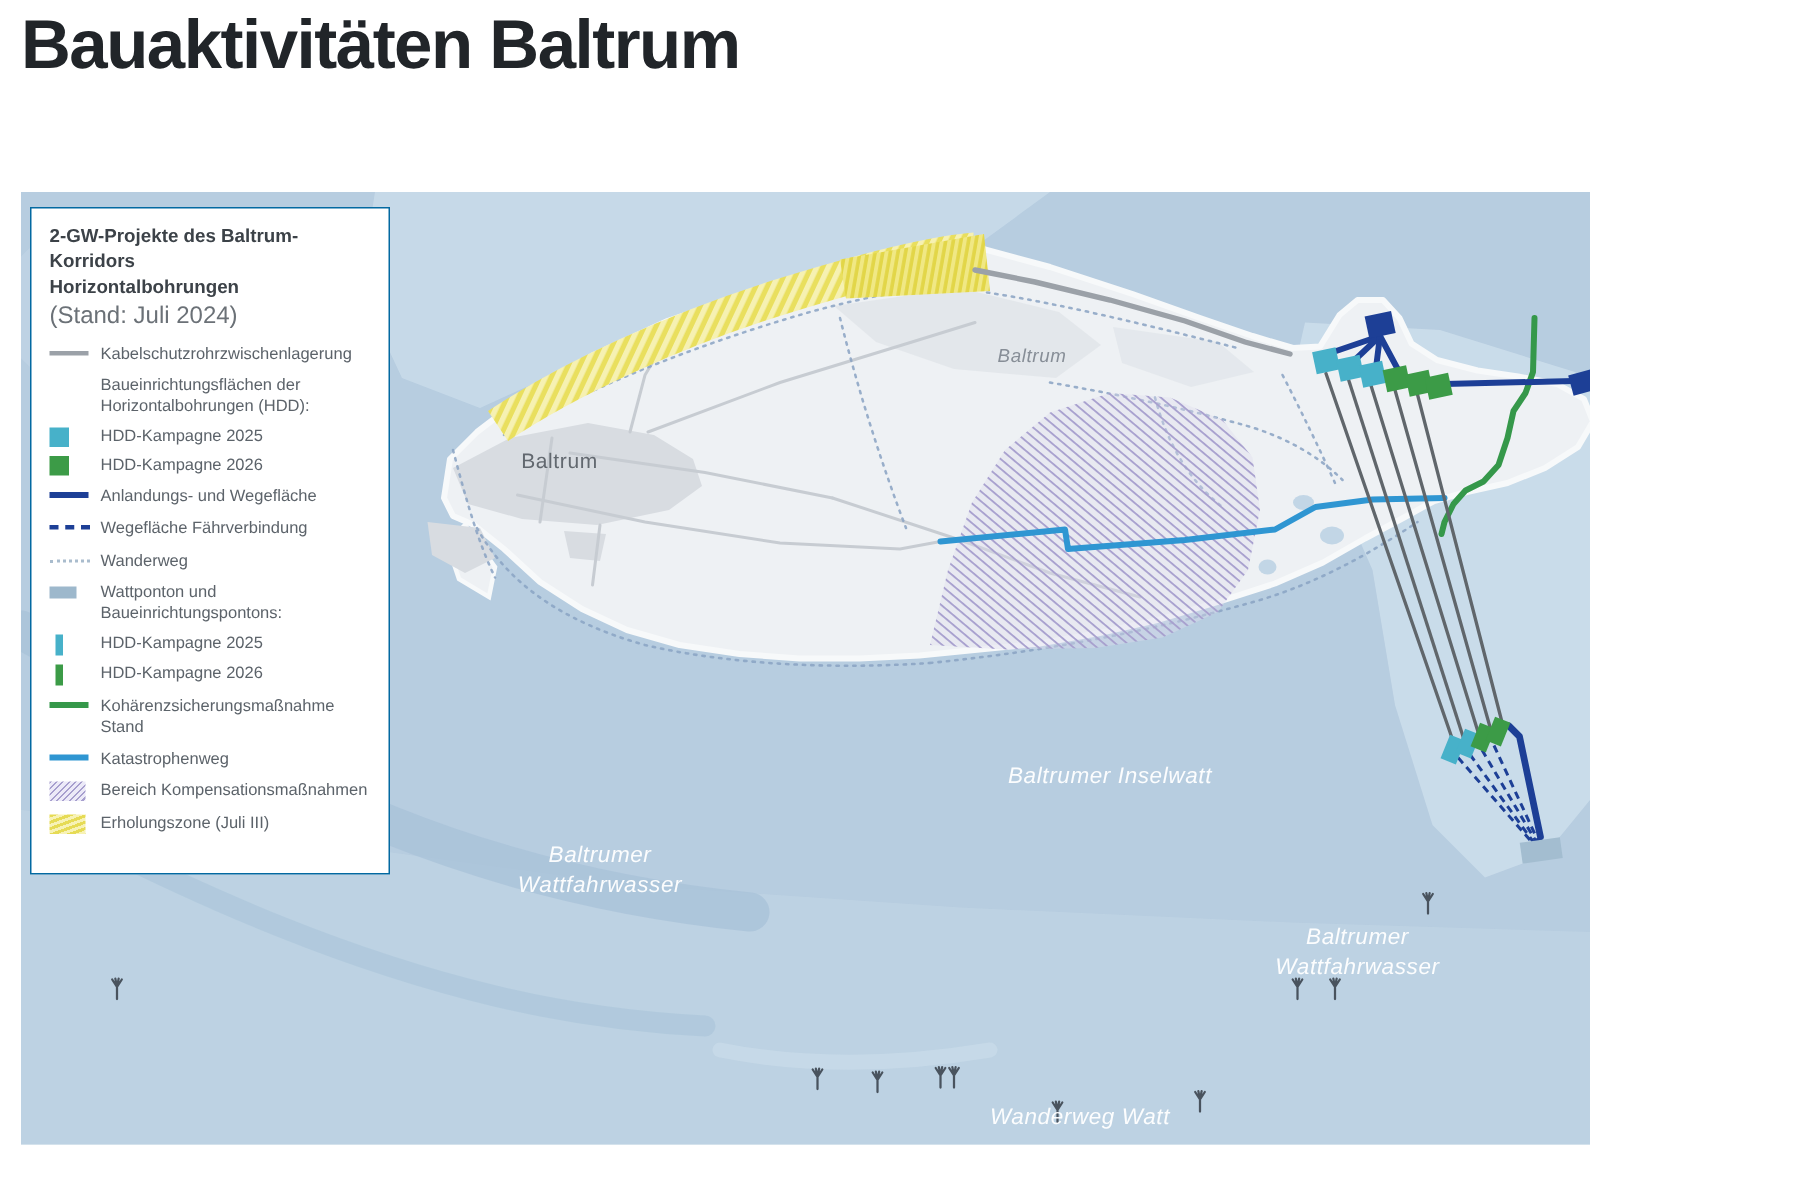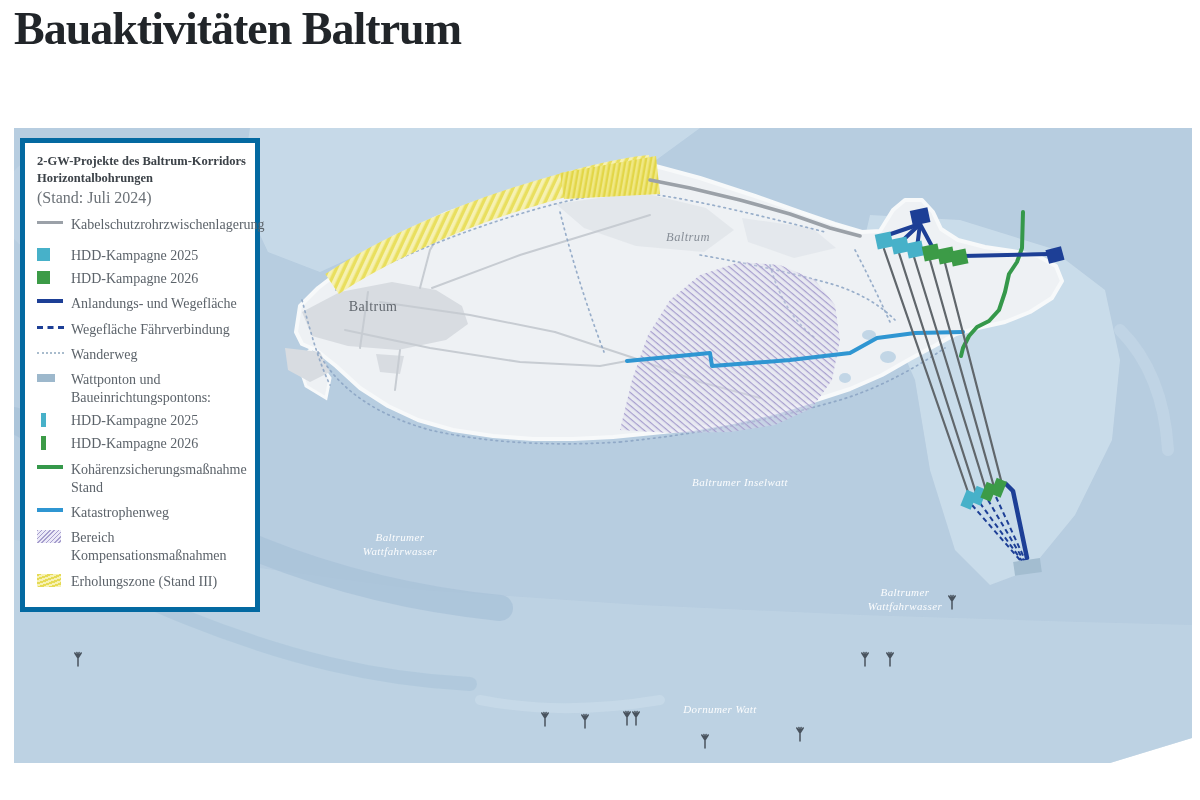--- a/index.html
+++ b/index.html
@@ -1,32 +1,32 @@
 <!DOCTYPE html>
 <html><head>
 <meta charset="utf-8">
 <style>
   html,body{margin:0;padding:0;background:#fff;font-family:"Liberation Sans",sans-serif;}
-  #stage{position:relative;width:1200px;height:800px;background:#fff;overflow:hidden;font-family:Liberation Serif, serif;}
+  #stage{position:relative;width:1060px;height:800px;background:#fff;overflow:hidden;}
   h1#page-title{position:absolute;left:14px;top:2px;margin:0;font-size:46px;font-weight:bold;
     letter-spacing:-1px;color:#212529;}
   #map-wrap{position:absolute;left:14px;top:128px;width:1178px;height:636px;}
   #map-svg{position:absolute;left:0;top:0;}
   
   .map-label{position:absolute;transform:translate(-50%,-50%);white-space:nowrap;pointer-events:none;}
-  .lbl-water{color:rgba(255,255,255,0.95);font-style:italic;font-size:11px;letter-spacing:.4px;text-align:center;line-height:1.3;}
+  .lbl-water{color:rgba(255,255,255,0.95);font-style:italic;font-size:15px;letter-spacing:.4px;text-align:center;line-height:1.3;margin-top:36px;}
   .lbl-island{color:#62686f;font-size:14px;letter-spacing:.4px;}
   .lbl-island-it{color:#878e97;font-size:12.5px;font-style:italic;letter-spacing:.4px;}
   
   #legend{position:absolute;left:20px;top:138px;width:240px;background:#fff;
-    border:5px solid #0369a1;box-sizing:border-box;padding:10px 8px 10px 12px;z-index:5;}
+    border:1px solid #0369a1;box-sizing:border-box;padding:10px 8px 20px 12px;z-index:5;}
   #legend .lg-title{font-size:12.5px;font-weight:bold;color:#3c4248;line-height:1.35;}
   #legend .lg-date{font-size:16px;color:#6b7177;margin:2px 0 8px 0;}
   .lg-row{display:flex;align-items:flex-start;margin:6px 0;}
-  .lg-label{font-size:14px;color:#5c636a;line-height:1.3;padding-top:1px;}
+  .lg-label{font-size:11px;color:#5c636a;line-height:1.3;padding-top:1px;}
   .swc{flex:0 0 34px;display:flex;justify-content:flex-start;align-items:center;padding-top:2px;}
   .sw-line{width:26px;height:3px;background:#9ba1a8;margin-top:4px;}
   .sw-line-navy{width:26px;height:4px;background:#1d3f96;margin-top:3px;}
   .sw-line-navy-dashed{width:27px;height:0;border-top:3px dashed #1d3f96;margin-top:4px;}
   .sw-line-dotted{width:27px;height:0;border-top:2px dotted #a9bccd;margin-top:5px;}
   .sw-line-green{width:26px;height:4px;background:#35984a;margin-top:3px;}
   .sw-line-blue{width:26px;height:4px;background:#2f96d2;margin-top:3px;}
   .sw-square-cyan{width:13px;height:13px;background:#47b1c9;}
   .sw-square-green{width:13px;height:13px;background:#3c9b47;}
   .sw-rect-steel{width:18px;height:8px;background:#9db8cc;margin-top:2px;}
@@ -197,36 +197,37 @@
     <div class="map-label lbl-island-it" style="left:674px;top:109px;">Baltrum</div>
     <div class="map-label lbl-water" style="left:386px;top:416px;">
       <span>Baltrumer</span><br>
       <span>Wattfahrwasser</span>
     </div>
     <div class="map-label lbl-water" style="left:726px;top:354px;">Baltrumer Inselwatt</div>
     <div class="map-label lbl-water" style="left:891px;top:471px;">
       <span>Baltrumer</span><br>
       <span>Wattfahrwasser</span>
     </div>
-    <div class="map-label lbl-water" style="left:706px;top:581px;">Dornumer Watt</div>
+    <div class="map-label lbl-water" style="left:706px;top:581px;">Wanderweg Watt</div>
   </div>
 
   <div id="legend">
     <div class="lg-title">2-GW-Projekte des Baltrum-Korridors</div>
     <div class="lg-title">Horizontalbohrungen</div>
     <div class="lg-date">(Stand: Juli 2024)</div>
 
     <div class="lg-row">
       <span class="swc">
           <span class="sw-line"></span>
         </span>
       <span class="lg-label">Kabelschutzrohrzwischenlagerung</span>
     </div>
     <div class="lg-row">
       <span class="swc"></span>
+      <span class="lg-label">Baueinrichtungsflächen der Horizontalbohrungen (HDD):</span>
     </div>
     <div class="lg-row" style="margin-top:-2px">
       <span class="swc">
           <span class="sw-square-cyan"></span>
         </span>
       <span class="lg-label">HDD-Kampagne 2025</span>
     </div>
     <div class="lg-row" style="margin-top:-2px">
       <span class="swc">
           <span class="sw-square-green"></span>
@@ -284,17 +285,17 @@
     <div class="lg-row">
       <span class="swc">
           <span class="sw-hatch-purple"></span>
         </span>
       <span class="lg-label">Bereich Kompensationsmaßnahmen</span>
     </div>
     <div class="lg-row">
       <span class="swc">
           <span class="sw-hatch-yellow"></span>
         </span>
-      <span class="lg-label">Erholungszone (Stand III)</span>
+      <span class="lg-label">Erholungszone (Juli III)</span>
     </div>
   </div>
 
 </div>
 
 </body></html>

